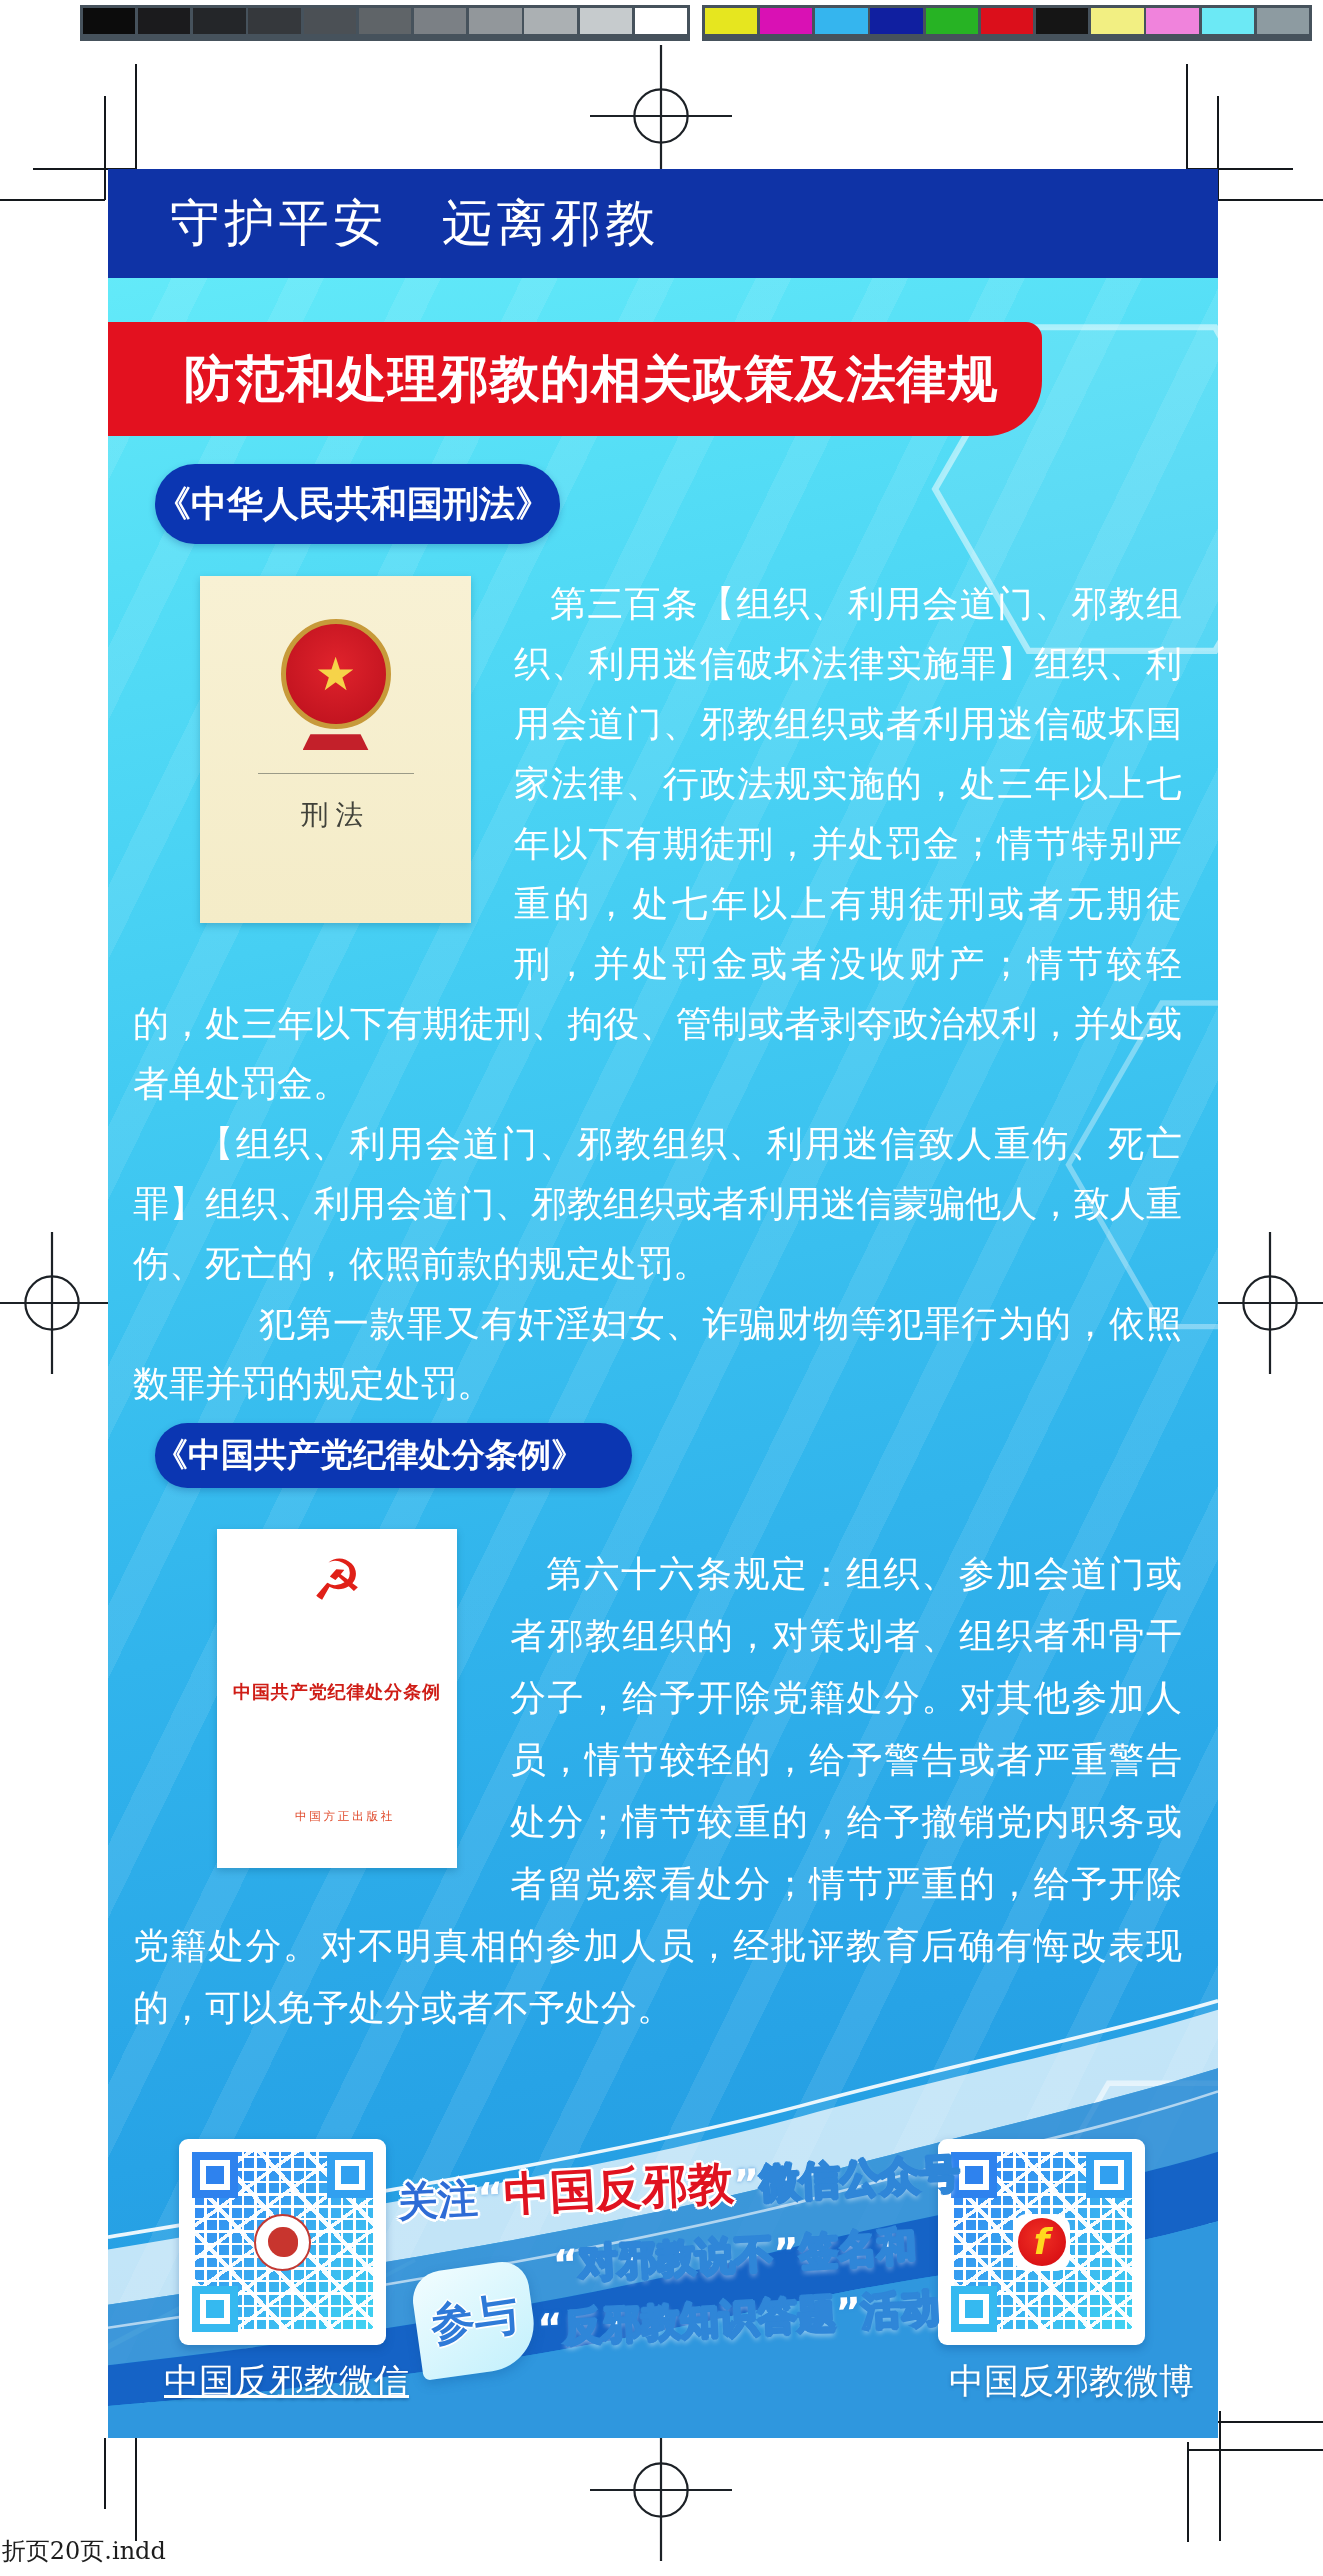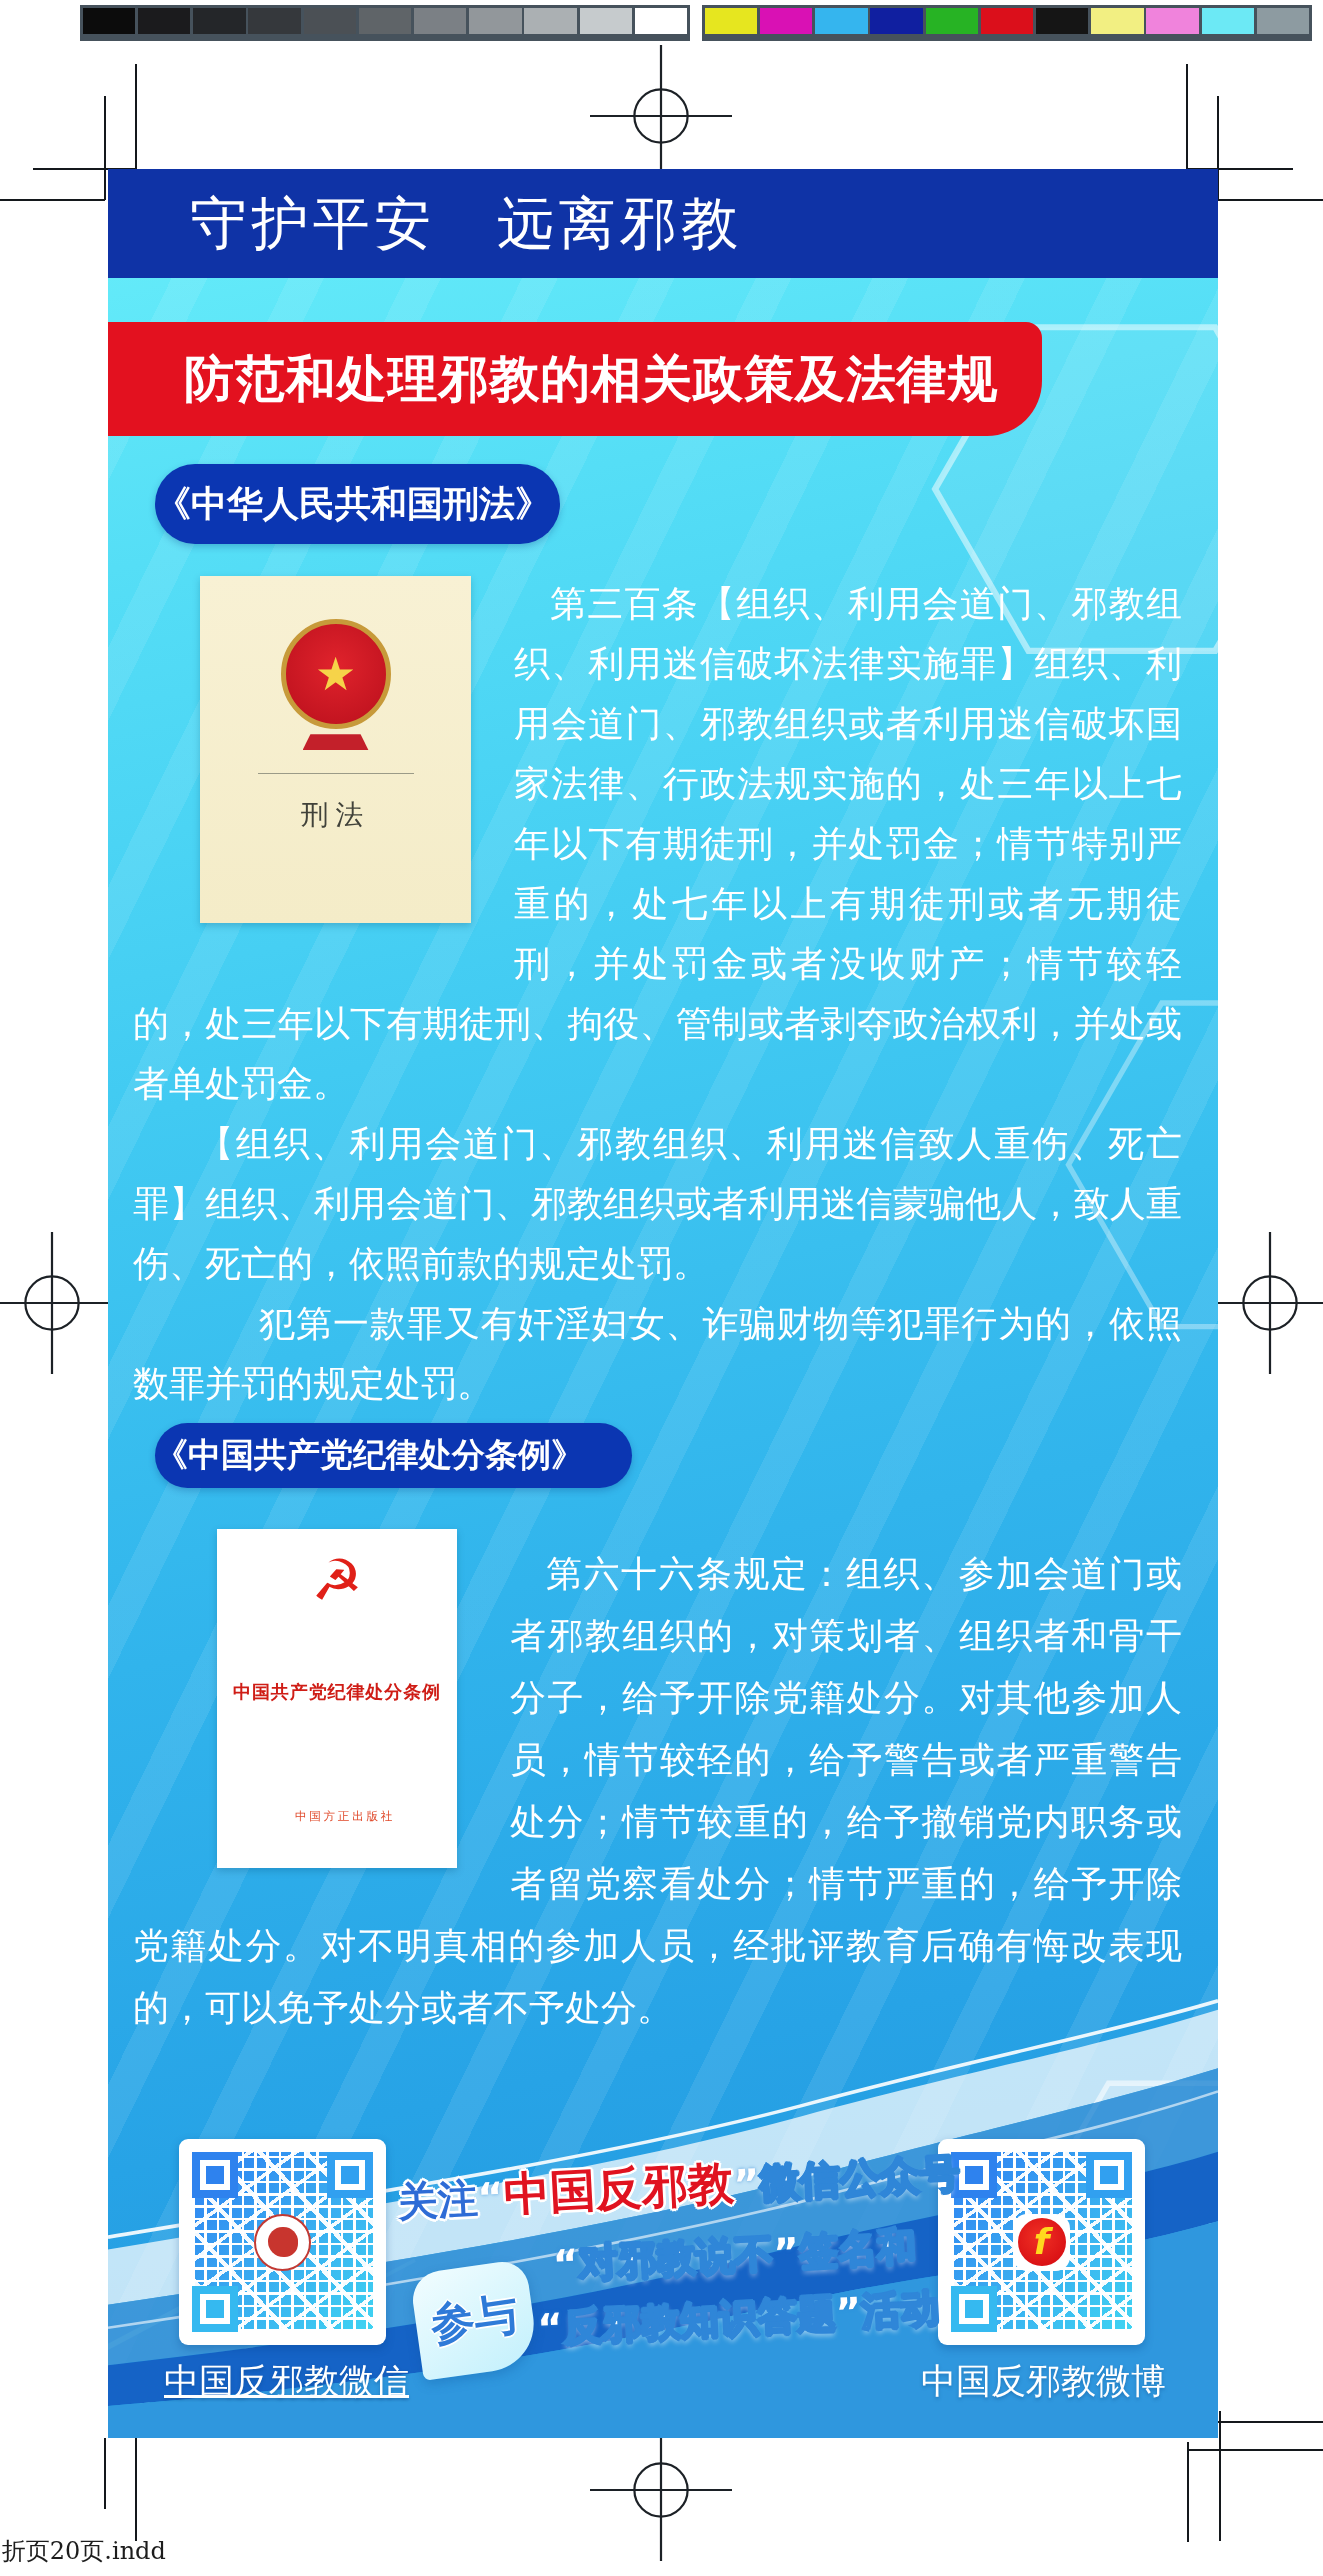--- a/index.html
+++ b/index.html
@@ -23,21 +23,21 @@
   
   .poster{position:absolute;left:108px;top:169px;width:1110px;height:2269px;overflow:hidden;
           background:linear-gradient(168deg,#68eefa 0%,#55def6 16%,#41caf2 38%,#31b4ec 60%,#27a3e6 80%,#2293da 100%);}
   .poster::before{content:"";position:absolute;inset:0;z-index:0;
           background:repeating-linear-gradient(116deg,rgba(255,255,255,.09) 0 32px,rgba(255,255,255,0) 32px 105px);}
   .deco,.waves{position:absolute;pointer-events:none;}
   .deco{inset:0;z-index:0;}
   .waves{left:0;top:1814px;width:1110px;height:455px;z-index:1;}
 
   .p-header{position:absolute;z-index:2;left:0;top:0;width:100%;height:109px;background:#0f33a6;}
-  .p-header .t{color:#fff;font-size:57px;line-height:109px;padding-left:82px;letter-spacing:4.4px;font-weight:500;}
+  .p-header .t{color:#fff;font-size:50px;line-height:109px;padding-left:62px;letter-spacing:4.4px;font-weight:500;}
 
   .p-banner{position:absolute;z-index:2;left:0;top:153px;width:934px;height:114px;background:#e3111f;
             border-radius:0 16px 55px 0;}
   .p-banner .t{color:#fff;font-size:50px;font-weight:bold;line-height:114px;padding-left:76px;letter-spacing:0.9px;}
 
   .pill{position:absolute;z-index:2;background:#0b36b2;color:#fff;font-weight:bold;border-radius:41px;
         display:flex;align-items:center;box-shadow:0 2.7px 7.1px rgba(5,40,110,.25);}
   .pill1{left:47px;top:295px;width:405px;height:80px;font-size:36px;}
   .pill2{left:47px;top:1254px;width:477px;height:65px;font-size:33px;}
 
@@ -88,21 +88,21 @@
   .qr-logo{position:absolute;left:50%;top:50%;width:57px;height:57px;margin:-28.5px 0 0 -28.5px;background:#fff;
            border-radius:50%;display:flex;align-items:center;justify-content:center;}
   .logo-wx{border:2.7px solid #c23a34;box-sizing:border-box;}
   .logo-wx i{width:30px;height:30px;border-radius:50% 50% 46% 54%;background:#c8352e;}
   .logo-wb{border-radius:14.2px;}
   .logo-wb i{width:48px;height:48px;border-radius:50%;background:radial-gradient(circle at 45% 40%,#f03024 0%,#d80f14 80%);
              display:flex;align-items:center;justify-content:center;color:#ffd91e;
              font-size:36px;font-style:italic;font-weight:bold;line-height:1;}
   .qr-label{position:absolute;z-index:2;width:285px;text-align:center;color:#fff;font-size:35px;top:2189px;
             text-shadow:0 1.8px 3.6px rgba(10,60,120,.35);}
-  .lab-left{left:36px;text-decoration:underline;} .lab-right{left:793px;}
+  .lab-left{left:36px;text-decoration:underline;} .lab-right{left:821px;}
 
   .follow{position:absolute;z-index:2;left:293px;top:1987px;width:534px;text-align:center;transform:rotate(-3deg);}
   .fl{white-space:nowrap;font-weight:bold;}
   .fl1{font-size:40px;margin-bottom:14.2px;}
   .fl2,.fl3{font-size:39px;padding-left:133px;margin-bottom:9px;}
   .t-b{color:#2e6cd6;
        text-shadow:-2.7px 0 #fff,2.7px 0 #fff,0 -2.7px #fff,0 2.7px #fff,-1.8px -1.8px #fff,1.8px 1.8px #fff,-1.8px 1.8px #fff,1.8px -1.8px #fff;}
   .t-r{color:#e01320;font-size:46px;
        text-shadow:-2.7px 0 #fff,2.7px 0 #fff,0 -2.7px #fff,0 2.7px #fff,-1.8px -1.8px #fff,1.8px 1.8px #fff,-1.8px 1.8px #fff,1.8px -1.8px #fff;}
   .t-q{color:#ffffff;text-shadow:0 0 3.6px rgba(47,134,216,.8);}

